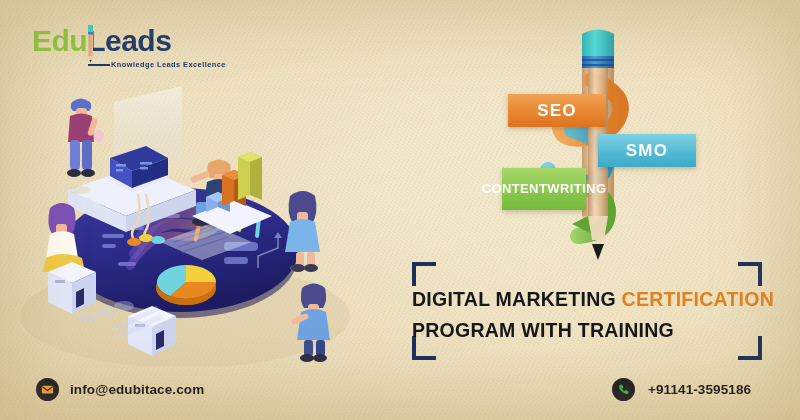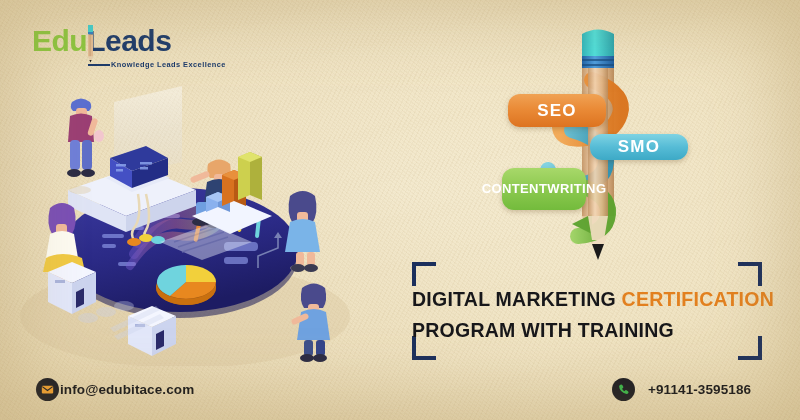--- a/index.html
+++ b/index.html
@@ -50,32 +50,32 @@
     font-size: 7.4px; font-weight: bold; color: #1b3a6b;
     letter-spacing: .45px; white-space: nowrap;
   }
 
   
   #illustration { position: absolute; left: 10px; top: 66px; width: 350px; height: 300px; }
 
   
   #pencil-group { position: absolute; left: 480px; top: 18px; width: 240px; height: 250px; }
   .ribbon {
-    position: absolute; border-radius: 12px;
+    position: absolute; border-radius: 0;
     display: flex; align-items: center; justify-content: center;
     color: #ffffff; font-weight: bold; text-align: center;
     box-shadow: 0 2px 5px rgba(90,60,20,.25);
   }
   #ribbon-seo {
     left: 28px; top: 76px; width: 98px; height: 33px;
     background: linear-gradient(180deg, #f0a254 0%, #ea8b37 45%, #dd7320 100%);
     font-size: 17px; letter-spacing: 1.2px;
   }
   #ribbon-smo {
-    left: 110px; top: 116px; width: 98px; height: 26px;
+    left: 118px; top: 116px; width: 98px; height: 33px;
     background: linear-gradient(180deg, #7fd3e3 0%, #56bcd6 50%, #3da9c6 100%);
     font-size: 17px; letter-spacing: 1.2px;
   }
   #ribbon-content {
     left: 22px; top: 150px; width: 84px; height: 42px;
     background: linear-gradient(180deg, #a8d86a 0%, #8cc94f 50%, #73bb3c 100%);
     font-size: 13px; line-height: 14px; letter-spacing: .4px;
     flex-direction: row;
   }
 
@@ -93,21 +93,21 @@
     position: absolute; left: 0; right: 0; top: 22px;
     text-align: left;
   }
   .hl-line {
     font-size: 19.5px; font-weight: bold; color: #17171a;
     letter-spacing: .25px; line-height: 31px; white-space: nowrap;
   }
   .hl-accent { color: #e2801f; }
 
   
-  #footer-email { position: absolute; left: 36px; top: 378px; display: flex; align-items: center; gap: 1px; }
+  #footer-email { position: absolute; left: 36px; top: 378px; display: flex; align-items: center; gap: 11px; }
   #footer-phone { position: absolute; left: 612px; top: 378px; display: flex; align-items: center; gap: 13px; }
   .contact-badge {
     width: 23px; height: 23px; border-radius: 50%;
     background: #1c1c22;
     display: flex; align-items: center; justify-content: center;
     flex: 0 0 23px;
   }
   .contact-text {
     font-size: 13.5px; font-weight: bold; color: #17171a; letter-spacing: .1px; white-space: nowrap;
   }

